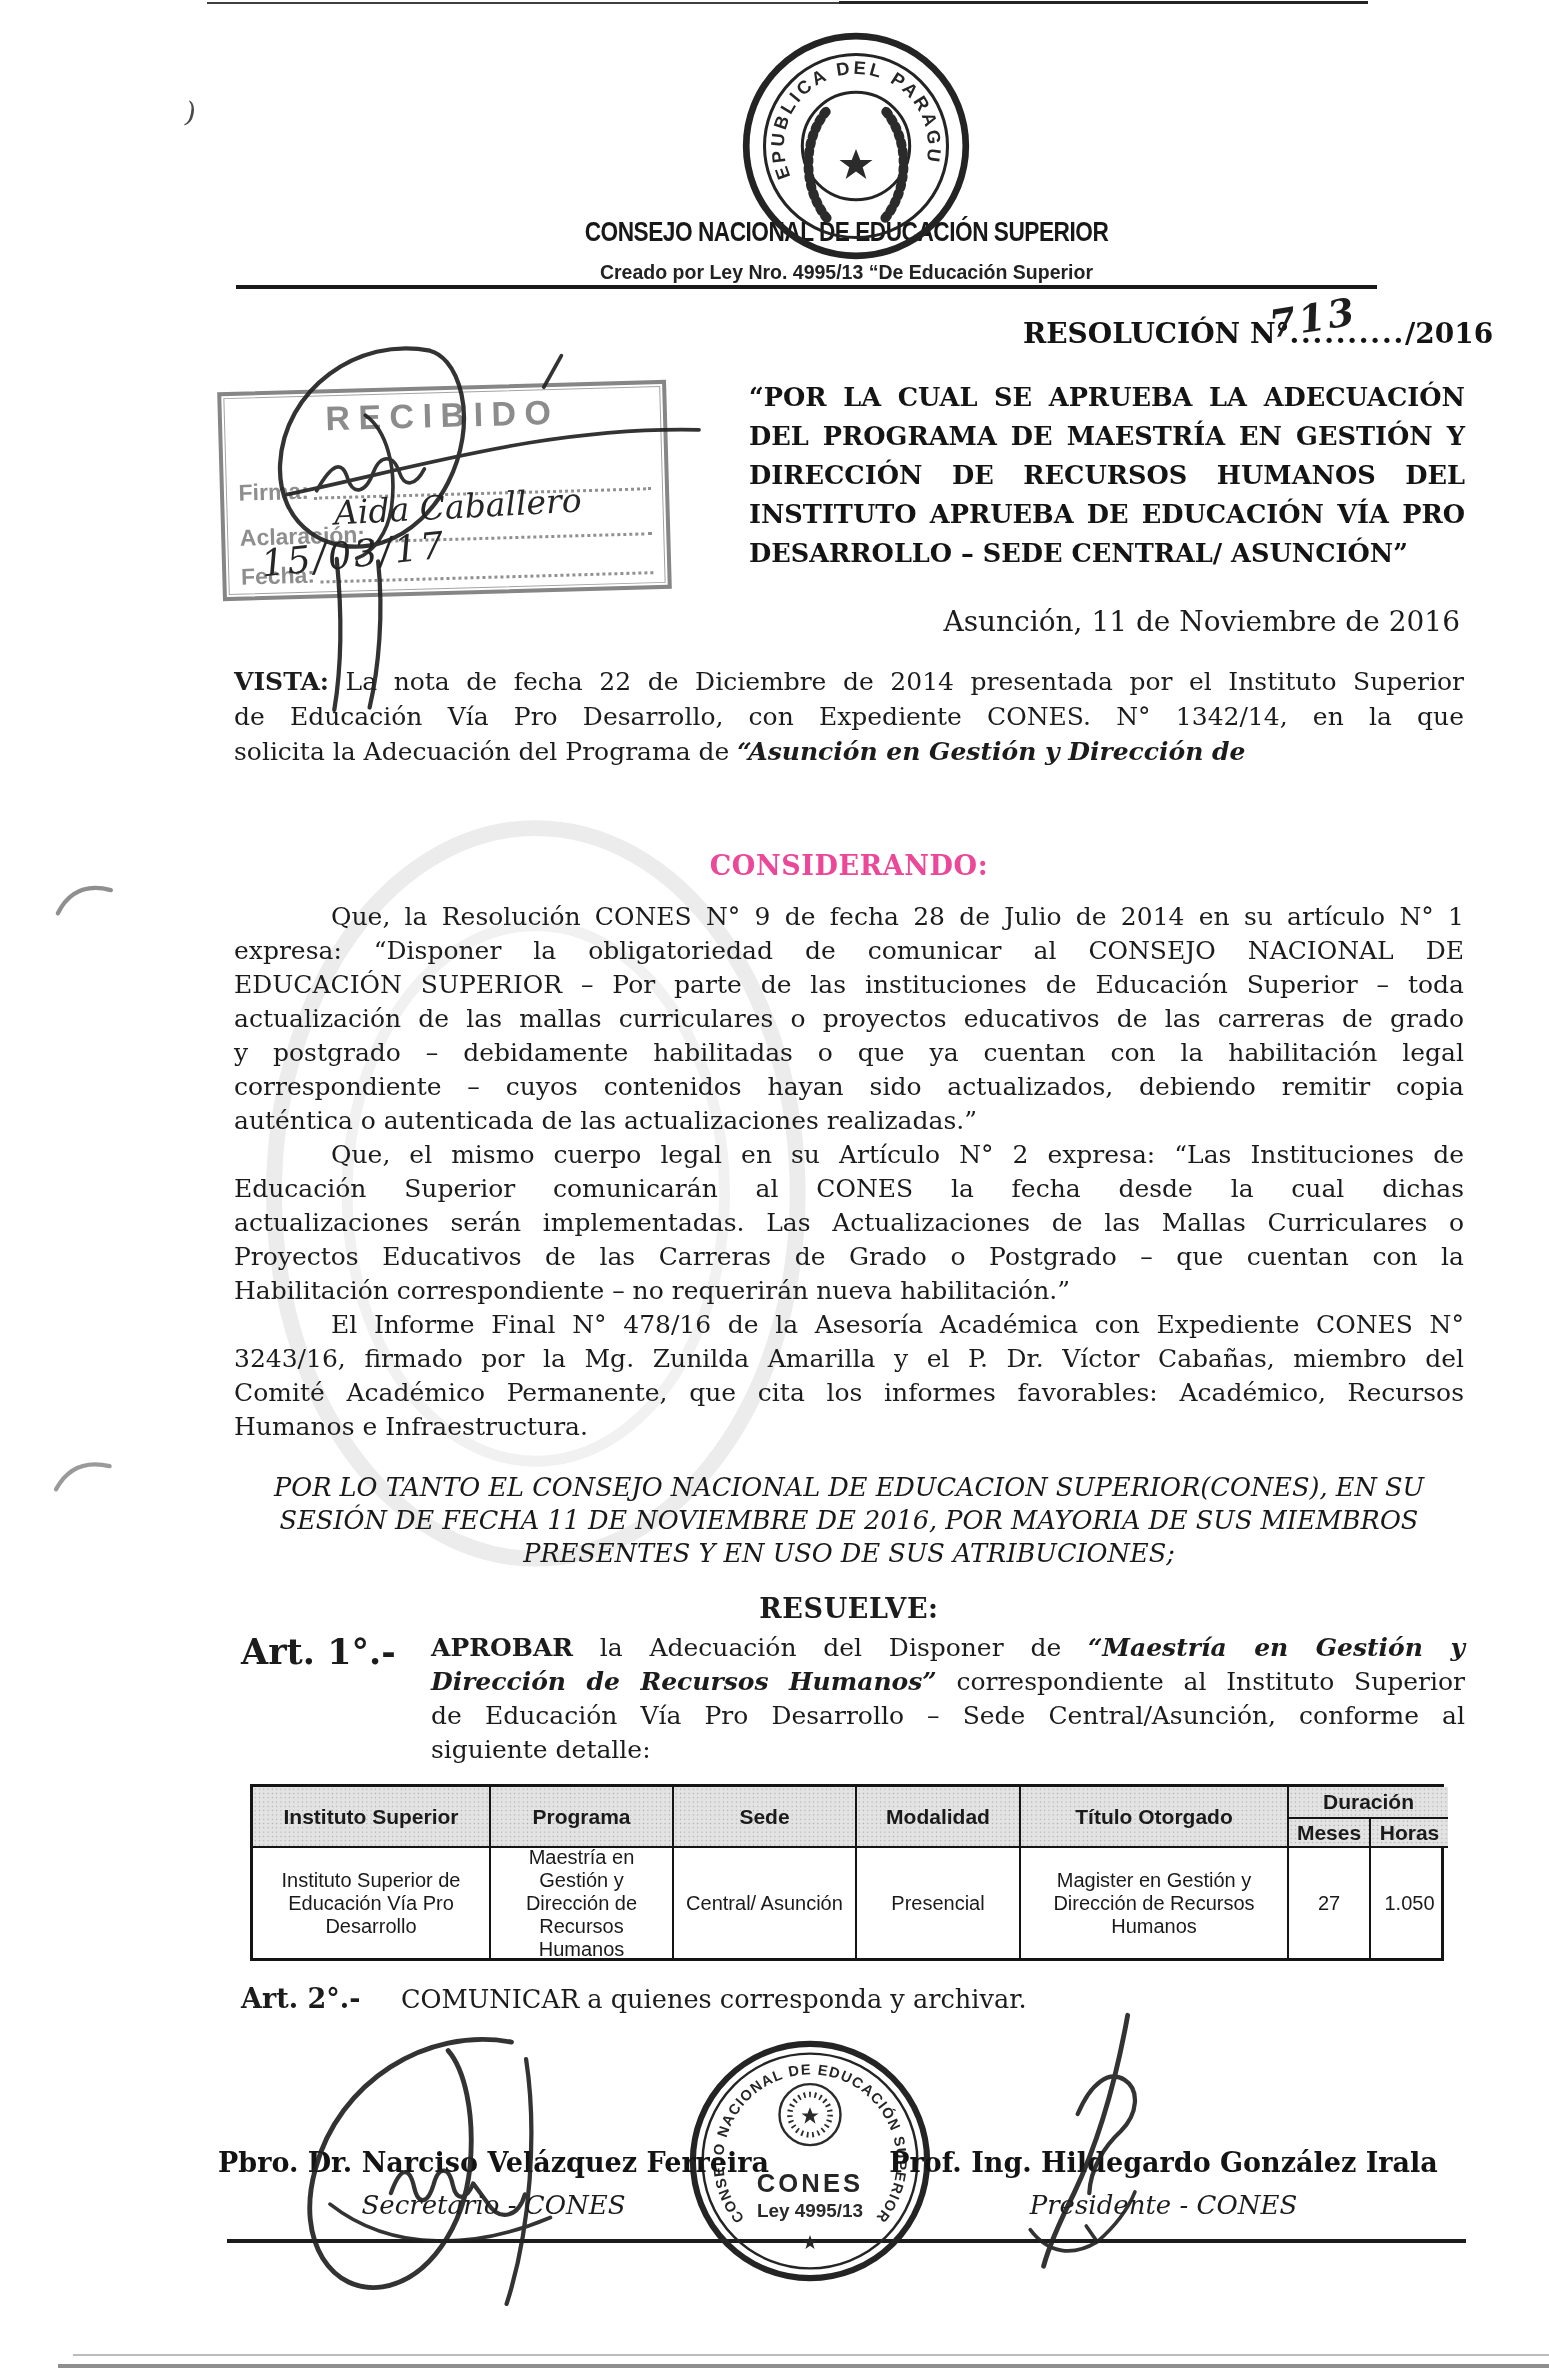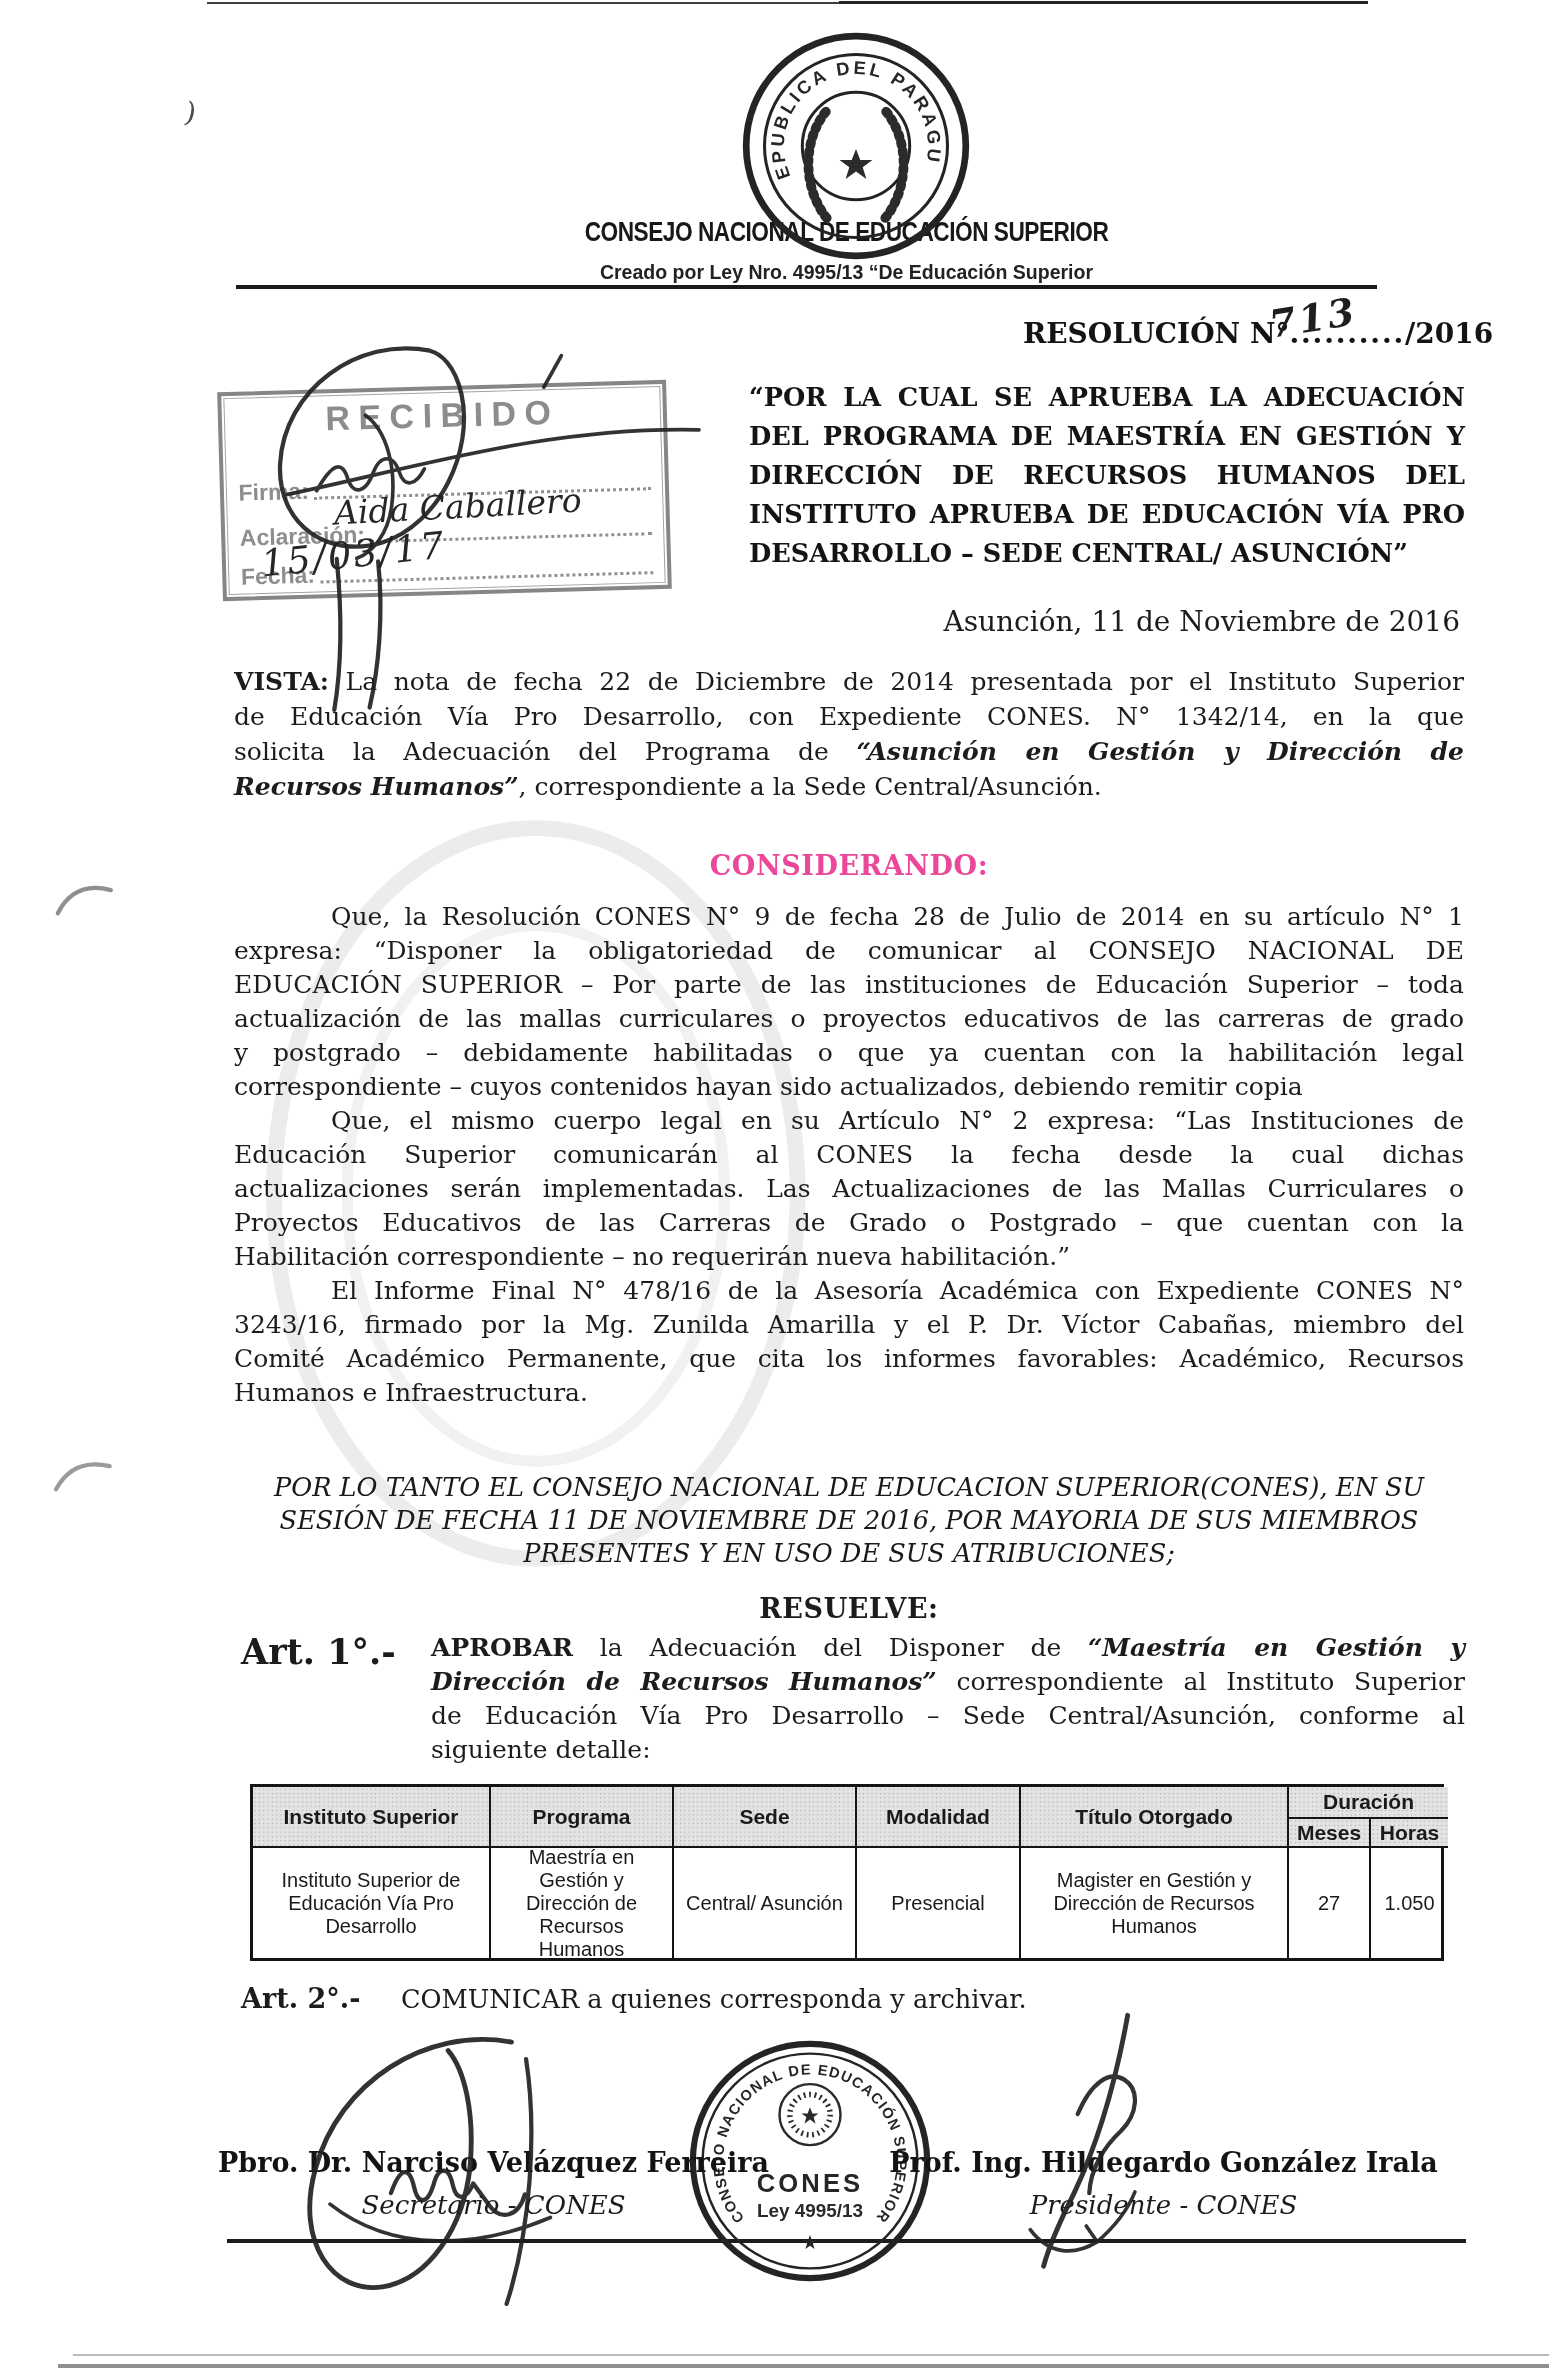--- a/index.html
+++ b/index.html
@@ -183,32 +183,32 @@
       <div>INSTITUTO APRUEBA DE EDUCACIÓN VÍA PRO</div>
       <div>DESARROLLO – SEDE CENTRAL/ ASUNCIÓN”</div>
     </div>
 
   <div class="abs" id="dateline">Asunción, 11 de Noviembre de 2016</div>
 
   <div class="abs" id="vista">
     <div class="line"><span class="b">VISTA:</span><span> La nota de fecha 22 de Diciembre de 2014 presentada por el Instituto Superior</span></div>
     <div class="line"><span>de Educación Vía Pro Desarrollo, con Expediente CONES. N° 1342/14, en la que</span></div>
     <div class="line"><span>solicita la Adecuación del Programa de </span><span class="bi">“Asunción en Gestión y Dirección de</span></div>
-    <div class="line"><span class="bi">Recursos Humanos”</span><span>, correspondiente a la Sede Central/Asunción.</span></div>
   </div>
 
   <div class="abs layer2" id="considerando-heading">CONSIDERANDO:</div>
   <div class="abs layer2" id="considerando-body">
     <div class="para">
         <div>Que, la Resolución CONES N° 9 de fecha 28 de Julio de 2014 en su artículo N° 1</div>
         <div>expresa: “Disponer la obligatoriedad de comunicar al CONSEJO NACIONAL DE</div>
         <div>EDUCACIÓN SUPERIOR – Por parte de las instituciones de Educación Superior – toda</div>
         <div>actualización de las mallas curriculares o proyectos educativos de las carreras de grado</div>
         <div>y postgrado – debidamente habilitadas o que ya cuentan con la habilitación legal</div>
         <div>correspondiente – cuyos contenidos hayan sido actualizados, debiendo remitir copia</div>
+        <div>auténtica o autenticada de las actualizaciones realizadas.”</div>
       </div>
     <div class="para">
         <div>Que, el mismo cuerpo legal en su Artículo N° 2 expresa: “Las Instituciones de</div>
         <div>Educación Superior comunicarán al CONES la fecha desde la cual dichas</div>
         <div>actualizaciones serán implementadas. Las Actualizaciones de las Mallas Curriculares o</div>
         <div>Proyectos Educativos de las Carreras de Grado o Postgrado – que cuentan con la</div>
         <div>Habilitación correspondiente – no requerirán nueva habilitación.”</div>
       </div>
     <div class="para">
         <div>El Informe Final N° 478/16 de la Asesoría Académica con Expediente CONES N°</div>

